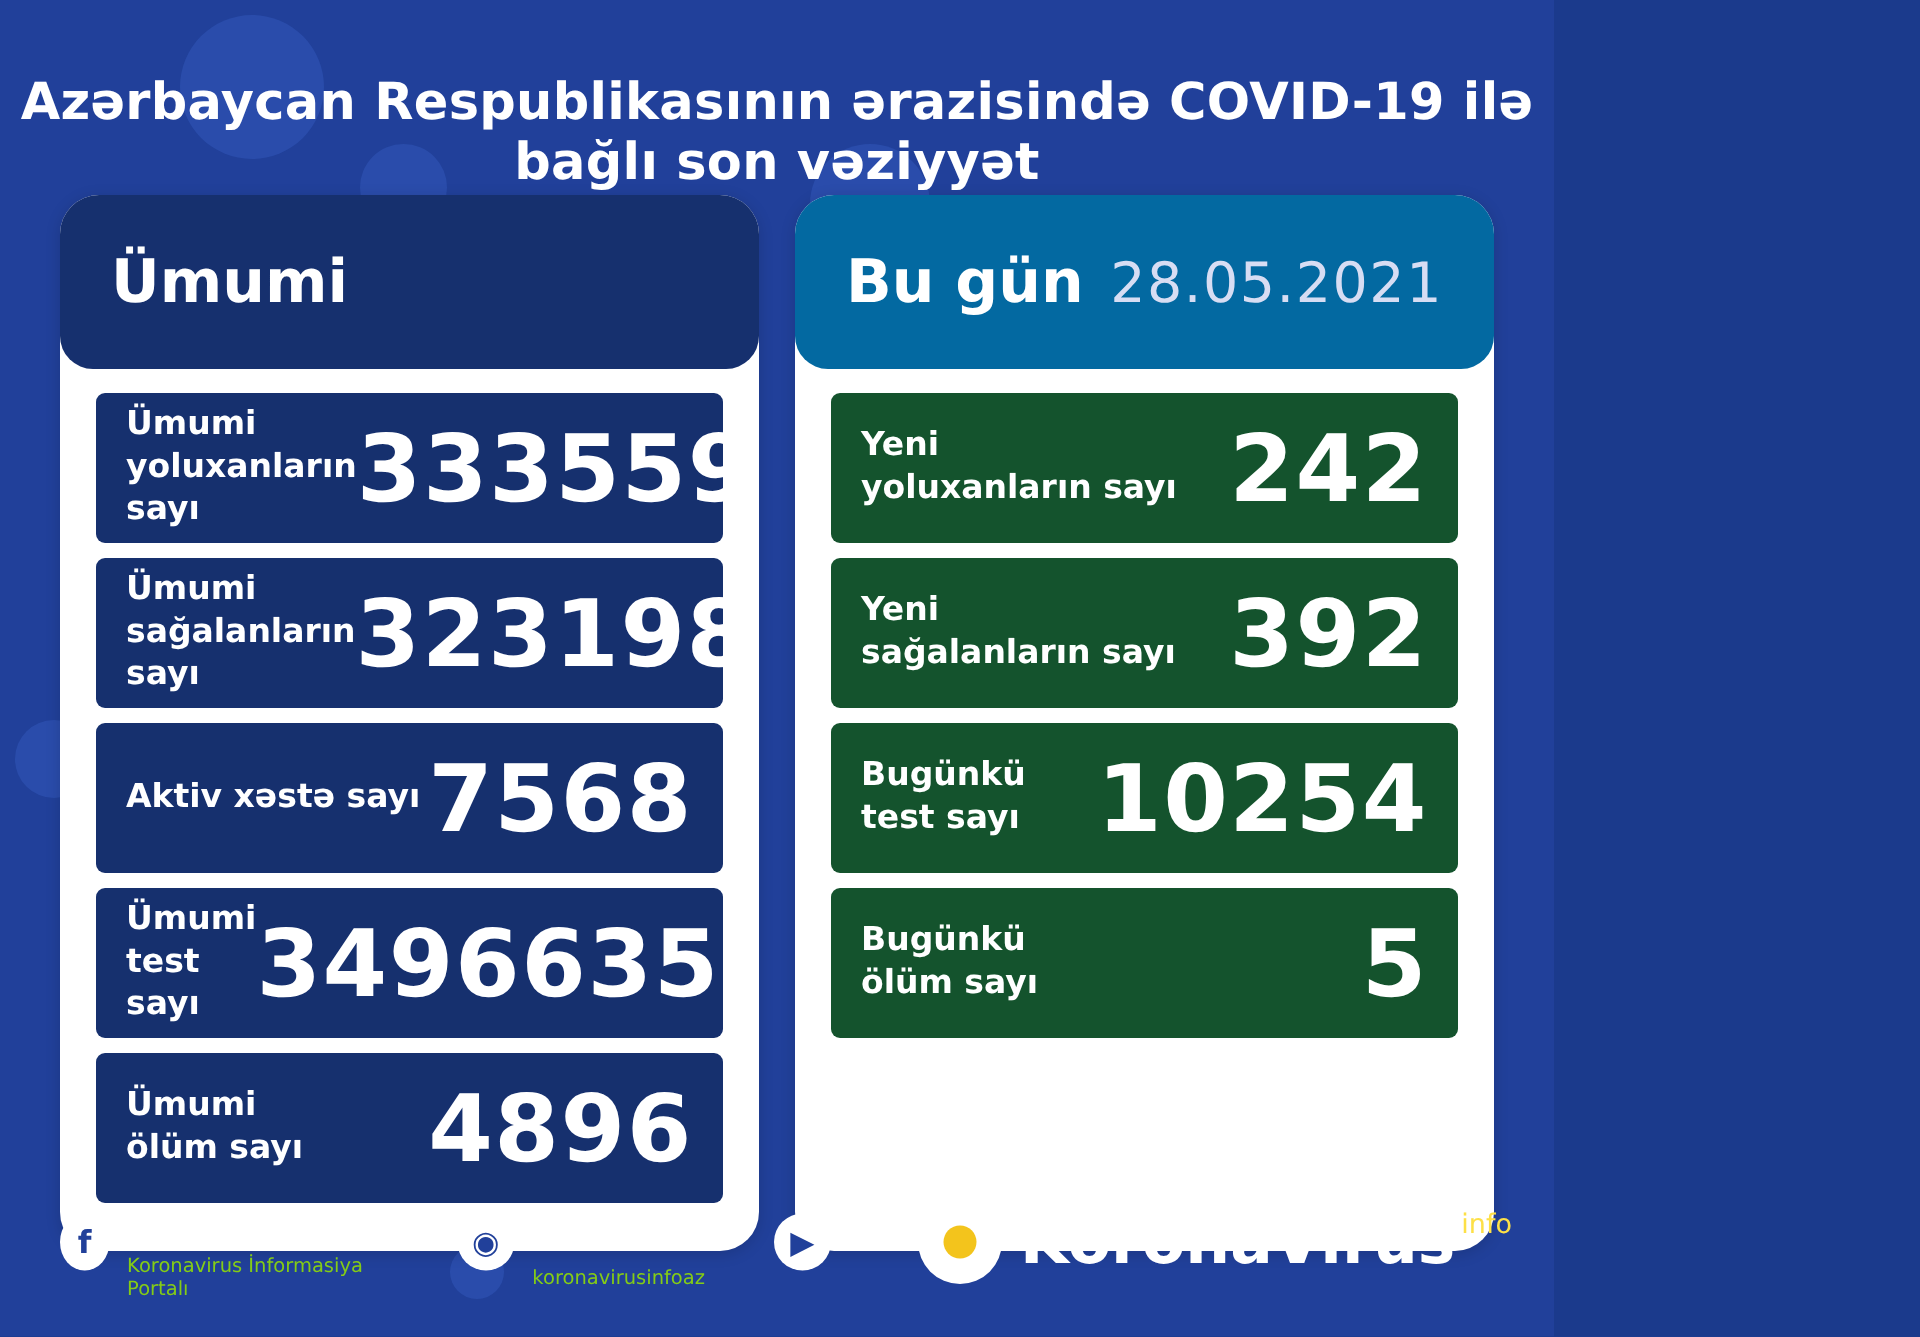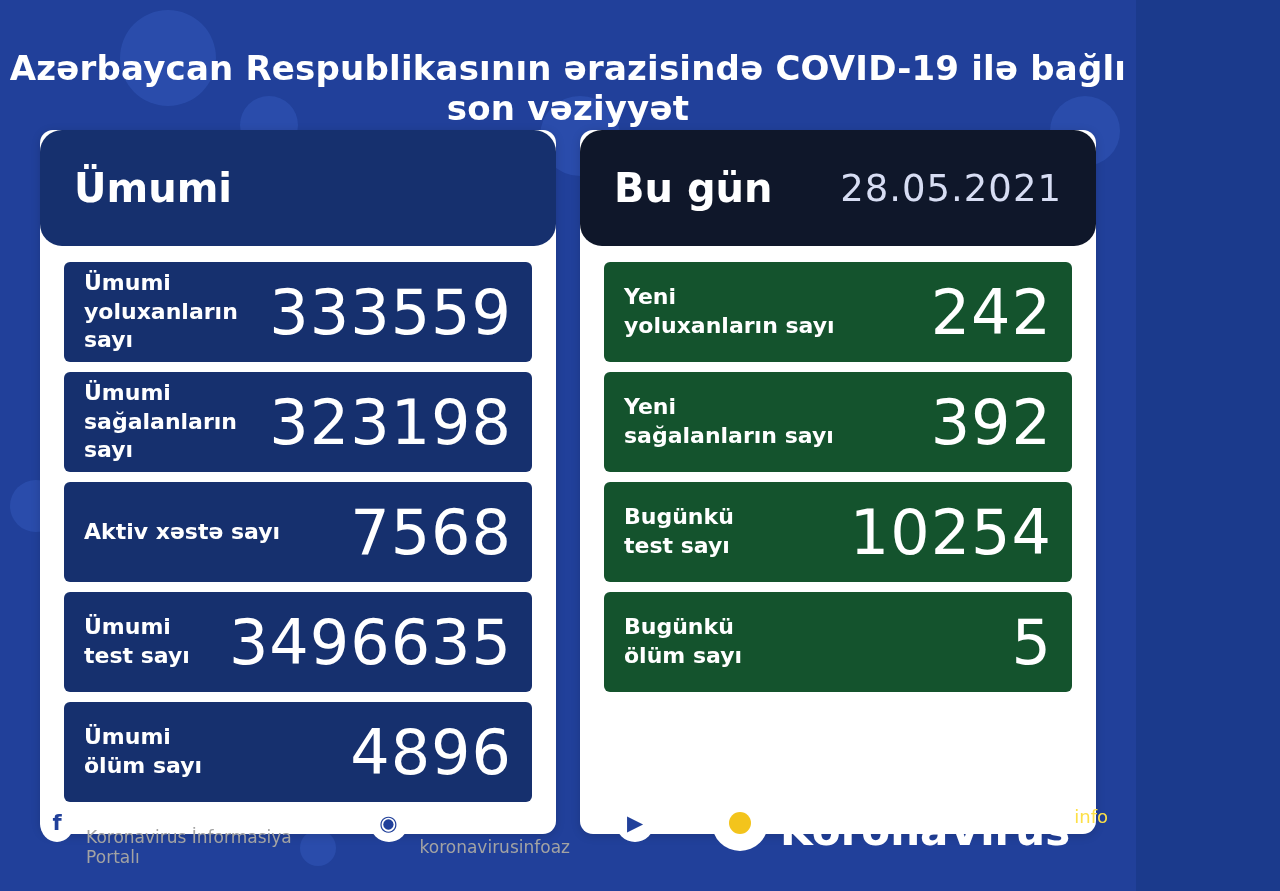--- a/index.html
+++ b/index.html
@@ -4,21 +4,21 @@
 <style>
   * { box-sizing: border-box; margin: 0; padding: 0; }
   html, body {
     width: 1280px; height: 891px;
     background: #1b3a8c;
     font-family: "DejaVu Sans", sans-serif;
     overflow: hidden;
   }
   #root {
     position: relative;
-    width: 1136px; height: 891px;
+    width: 1036px; height: 891px;
     background: #21409a;
     overflow: hidden;
   }
   
   .virus {
     position: absolute;
     border-radius: 50%;
     background: #2c4fae;
     opacity: .85;
     pointer-events: none;
@@ -43,36 +43,36 @@
   }
   .panels {
     position: absolute;
     top: 130px; left: 40px; right: 40px;
     display: flex;
     gap: 24px;
     z-index: 4;
   }
   .panel {
     background: #ffffff;
-    border-radius: 13px;
+    border-radius: 26px;
     padding: 0 0 22px 0;
     width: 590px;
     box-shadow: 0 2px 10px rgba(0,0,0,.15);
     overflow: hidden;
   }
   .panel-head {
     border-radius: 22px;
     height: 116px;
     display: flex;
     align-items: center;
     justify-content: space-between;
     padding: 0 34px;
   }
   .panel-head.total { background: #16306e; }
-  .panel-head.today { background: #0f172a; }
+  .panel-head.today { background: #0369a1; }
   .panel-head h2 {
     color: #ffffff;
     font-size: 40px;
     font-weight: bold;
   }
   .panel-head .date {
     color: #d7ddf3;
     font-size: 37px;
     font-weight: normal;
     letter-spacing: 1px;
@@ -93,21 +93,21 @@
     color: #ffffff;
     font-size: 22px;
     font-weight: bold;
     line-height: 1.3;
     white-space: pre-line;
     text-align: left;
   }
   .row .value {
     color: #ffffff;
     font-size: 62px;
-    font-weight: normal;
+    font-weight: bold;
     letter-spacing: 1px;
     font-family: "DejaVu Sans", sans-serif;
   }
   .footer {
     position: absolute;
     left: 40px; right: 28px; bottom: 24px;
     display: flex;
     align-items: center;
     z-index: 6;
   }
@@ -122,28 +122,28 @@
     background: #ffffff;
     color: #21409a;
     display: flex;
     align-items: center;
     justify-content: center;
     margin-right: 12px;
     font-size: 21px;
     font-weight: bold;
   }
   .social .sname {
-    color: #a3a3a3;
-    font-size: 17px;
+    color: #84cc16;
+    font-size: 13px;
     margin-top: 48px;
   }
   .brand {
     margin-left: auto;
     display: flex;
-    align-items: flex-end;
+    align-items: center;
   }
   .brand .mark {
     width: 56px; height: 56px;
     border-radius: 50%;
     background: #ffffff;
     position: relative;
     margin-right: 12px;
   }
   .brand .mark::after {
     content: "";

